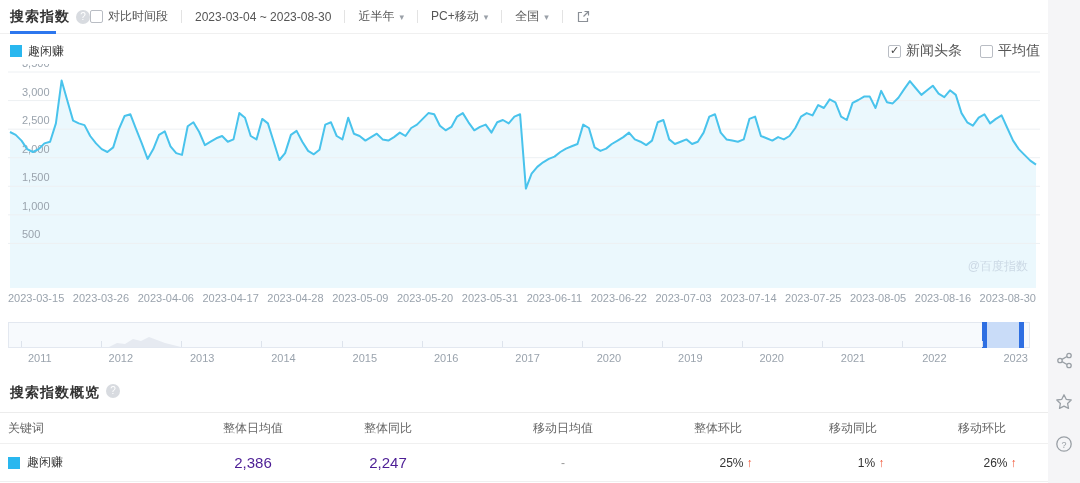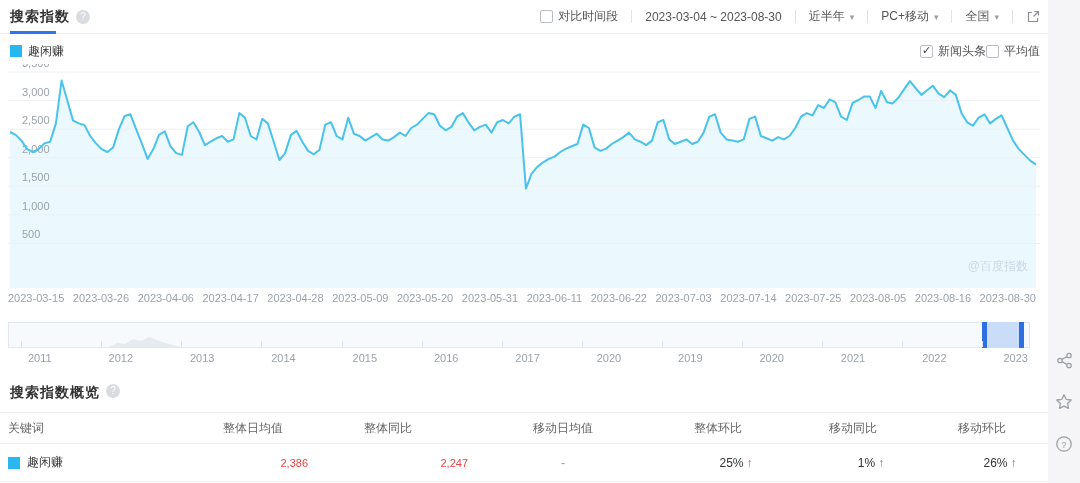--- a/index.html
+++ b/index.html
@@ -3,21 +3,21 @@
 <meta charset="utf-8">
 <style>
   * { margin:0; padding:0; box-sizing:border-box; }
   html,body { width:1080px; height:483px; overflow:hidden; background:#fff;
     font-family:"Liberation Sans","DejaVu Sans",sans-serif; }
   .page { position:relative; width:1080px; height:483px; background:#fff; }
 
   
   .hdr { position:absolute; top:0; left:0; right:32px; height:34px;
     border-bottom:1px solid #f0f0f0; display:flex; align-items:center;
-    justify-content:space-between; padding:0 8px 0 10px; }
+    justify-content:flex-start; padding:0 8px 0 10px; }
   .hdr-left { display:flex; align-items:center; gap:6px; }
   .hdr-title { font-size:14px; font-weight:bold; color:#333; letter-spacing:1px; }
   .help-dot { display:inline-flex; align-items:center; justify-content:center;
     width:14px; height:14px; border-radius:50%; background:#d8dbe0; color:#fff;
     font-size:10px; line-height:1; }
   .tab-underline { position:absolute; left:10px; top:31px; width:46px; height:3px; }
 
   .ctrls { display:flex; align-items:center; gap:13px; font-size:12px; color:#555; }
   .vdiv { width:1px; height:13px; background:#e3e3e3; }
   .cbx { display:inline-block; width:13px; height:13px; border:1px solid #b9bdc4;
@@ -26,21 +26,21 @@
     font-size:11px; color:#444; font-weight:bold; }
   .ctrl-item { display:flex; align-items:center; gap:5px; cursor:pointer; }
   .caret { font-size:9px; color:#9aa0a8; }
   .ext-svg { display:block; }
 
   
   .legend-row { position:absolute; top:42px; left:10px; right:40px; height:18px;
     display:flex; align-items:center; justify-content:space-between; }
   .legend-item { display:flex; align-items:center; gap:6px; font-size:12px; color:#333; }
   .swatch { width:12px; height:12px; display:inline-block; }
-  .chart-checks { display:flex; align-items:center; font-size:12px; color:#555; }
+  .chart-checks { display:flex; align-items:center; gap:18px; font-size:14px; color:#555; }
 
   
   .chart-wrap { position:absolute; top:64px; left:8px; width:1032px; height:224px; }
   .xlabels { position:absolute; top:292px; left:8px; width:1028px; display:flex;
     justify-content:space-between; font-size:11px; color:#9aa3ad; }
 
   
   .track { position:absolute; top:322px; left:8px; width:1022px; height:26px;
     background:#f7fafd; border:1px solid #e3e8f0; }
   .track svg { position:absolute; left:0; bottom:0; }
@@ -56,21 +56,21 @@
     align-items:flex-start; gap:6px; }
   .ov-title span.t { font-size:14px; font-weight:bold; color:#333; letter-spacing:1px; }
   .tbl { position:absolute; top:412px; left:0; right:32px; }
   .trow { display:grid; grid-template-columns:190px 110px 160px 190px 120px 150px 108px;
     padding-left:8px; align-items:center; }
   .trow.head { height:32px; border-top:1px solid #ececec; border-bottom:1px solid #f0f0f0;
     font-size:12px; color:#666; }
   .trow.body { height:38px; border-bottom:1px solid #f0f0f0; font-size:12px; color:#333; }
   .tc { text-align:center; }
   .tl { text-align:left; display:flex; align-items:center; gap:7px; }
-  .num { font-size:11px; color:#ef4444;text-align:right; }
+  .num { font-size:15px; color:#4c1d95; }
   .dash { color:#999; }
   .pct { display:inline-flex; align-items:center; gap:3px; justify-content:flex-end;margin-left:36px; }
   .arrow-up { font-weight:bold; font-size:12px; }
 
   
   .rail { position:absolute; top:0; right:0; width:32px; height:483px; background:#f5f5f7; }
   .rail-icons { position:absolute; top:352px; left:0; width:32px; display:flex;
     flex-direction:column; align-items:center; gap:24px; }
   .rail-icons svg { display:block; cursor:pointer; }
 </style>

